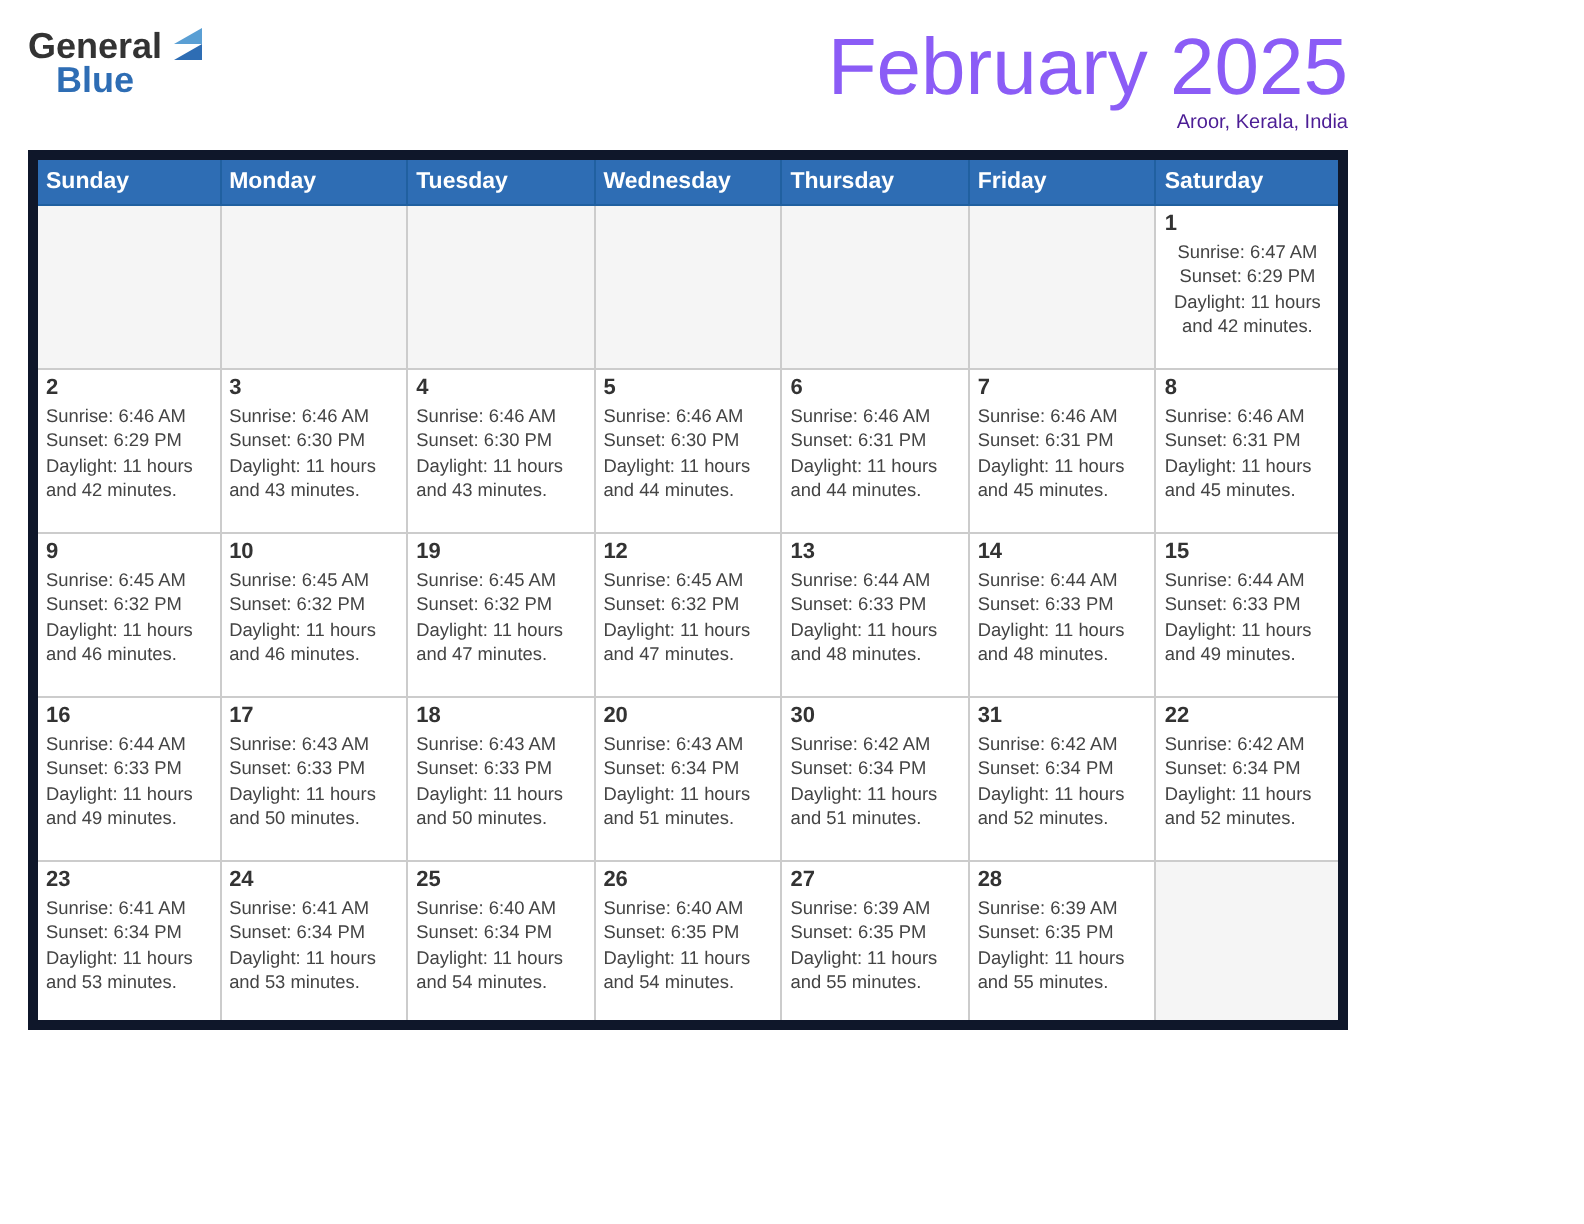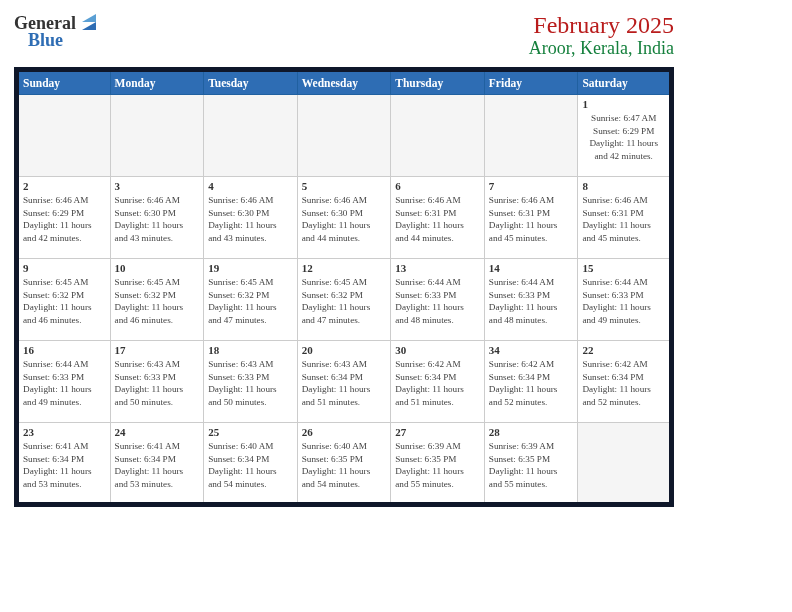--- a/index.html
+++ b/index.html
@@ -8,21 +8,20 @@
       background: #fff;
       width: 792px;
       height: 612px;
       overflow: hidden;
     }
     .page {
       width: 688px;
       height: 612px;
       background: #fff;
       padding: 12px 14px 10px 14px;
-      font-family: Liberation Serif, serif;
     }
     .header {
       display: flex;
       justify-content: space-between;
       align-items: flex-start;
       margin-bottom: 8px;
     }
     .logo {
       display: flex;
       align-items: center;
@@ -36,28 +35,28 @@
     .logo-blue { color: #2e6db4; }
     .logo-icon {
       width: 22px;
       height: 22px;
       margin-left: 2px;
     }
     .header-right {
       text-align: right;
     }
     .month-title {
-      font-size: 24px;
-      color: #b91c1c;
+      font-size: 40px;
+      color: #8b5cf6;
       font-weight: normal;
       line-height: 1.1;
     }
     .location {
-      font-size: 18px;
-      color: #15803d;
+      font-size: 10px;
+      color: #4c1d95;
     }
     .calendar {
       width: 100%;
       border-collapse: collapse;
       border: 5px solid #0f172a;
     }
     .calendar th {
       background: #2e6db4;
       color: #fff;
       font-size: 11.5px;
@@ -273,21 +272,21 @@
 and 51 minutes.</div>
           </td>
           <td>
             <div class="day-number">30</div>
             <div class="day-info" style="white-space: pre-line;">Sunrise: 6:42 AM
 Sunset: 6:34 PM
 Daylight: 11 hours
 and 51 minutes.</div>
           </td>
           <td>
-            <div class="day-number">34</div>
+            <div class="day-number">31</div>
             <div class="day-info" style="white-space: pre-line;">Sunrise: 6:42 AM
 Sunset: 6:34 PM
 Daylight: 11 hours
 and 52 minutes.</div>
           </td>
           <td>
             <div class="day-number">22</div>
             <div class="day-info" style="white-space: pre-line;">Sunrise: 6:42 AM
 Sunset: 6:34 PM
 Daylight: 11 hours

